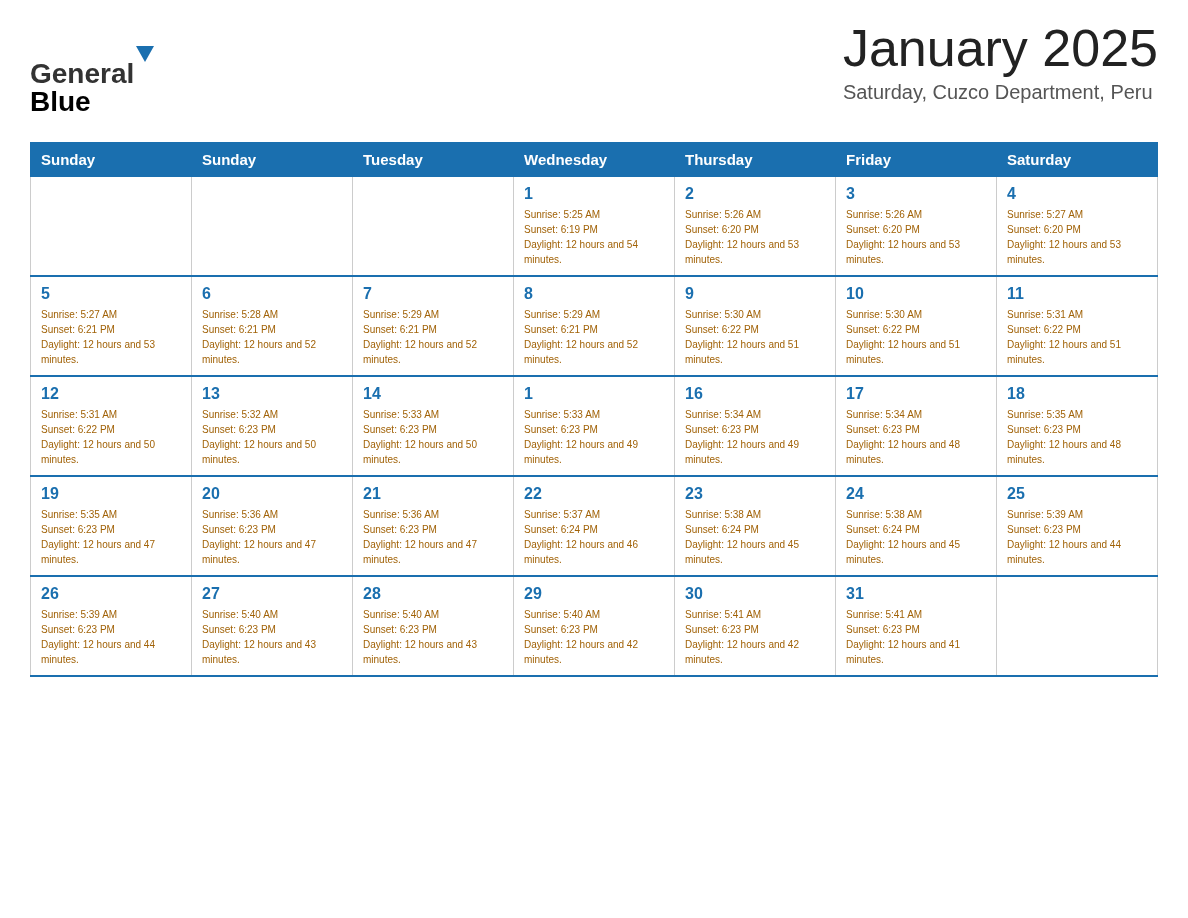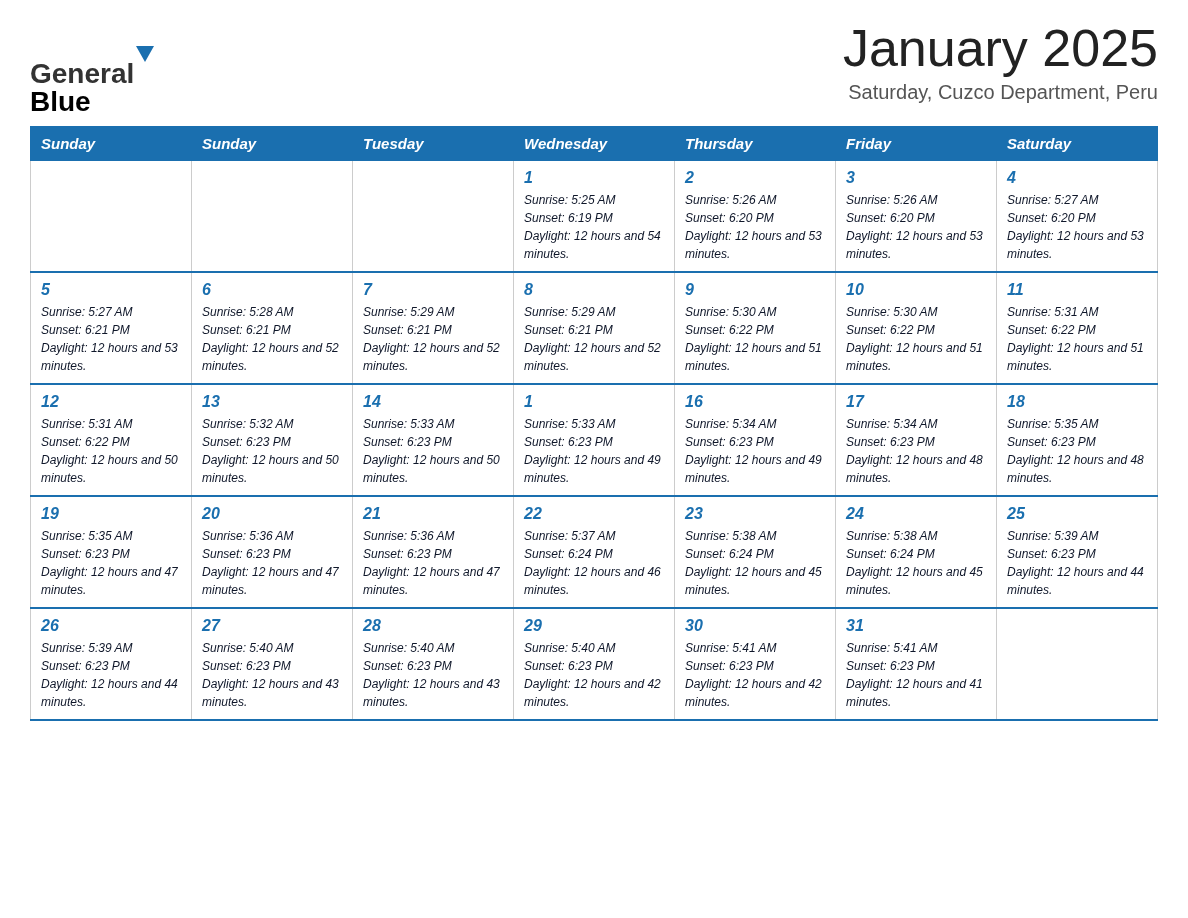--- a/index.html
+++ b/index.html
@@ -32,38 +32,36 @@
     .logo-wrapper {
       display: flex;
       flex-direction: column;
       align-items: flex-start;
     }
     .logo-row1 {
       display: flex;
       align-items: center;
     }
     .title-section {
-      text-align: right;
     }
     .page-title {
       font-size: 52px;
       font-weight: normal;
       color: #222;
       line-height: 1.1;
     }
     .subtitle {
       font-size: 20px;
       color: #555;
       margin-top: 4px;
     }
     .calendar {
       width: 100%;
       border-collapse: collapse;
-      margin-top: 10px;
-      font-style: italic;
+      margin-top: 26px;
     }
     .calendar thead tr th {
       background-color: #1a6faf;
       color: #fff;
       font-size: 15px;
       font-weight: bold;
       padding: 8px 10px;
       text-align: left;
       border: 1px solid #1a6faf;
     }
@@ -77,22 +75,22 @@
       min-height: 110px;
     }
     .day-number {
       font-size: 16px;
       font-weight: bold;
       color: #1a6faf;
       display: block;
       margin-bottom: 4px;
     }
     .day-info {
-      font-size: 12px;
-      color: #0f172a;
+      font-size: 10px;
+      color: #a16207;
       line-height: 1.5;
     }
     .calendar tbody tr td:empty {
       background: #fff;
     }
     .calendar tbody tr {
       border-bottom: 2px solid #1a6faf;
     }
   </style>
 </head>

